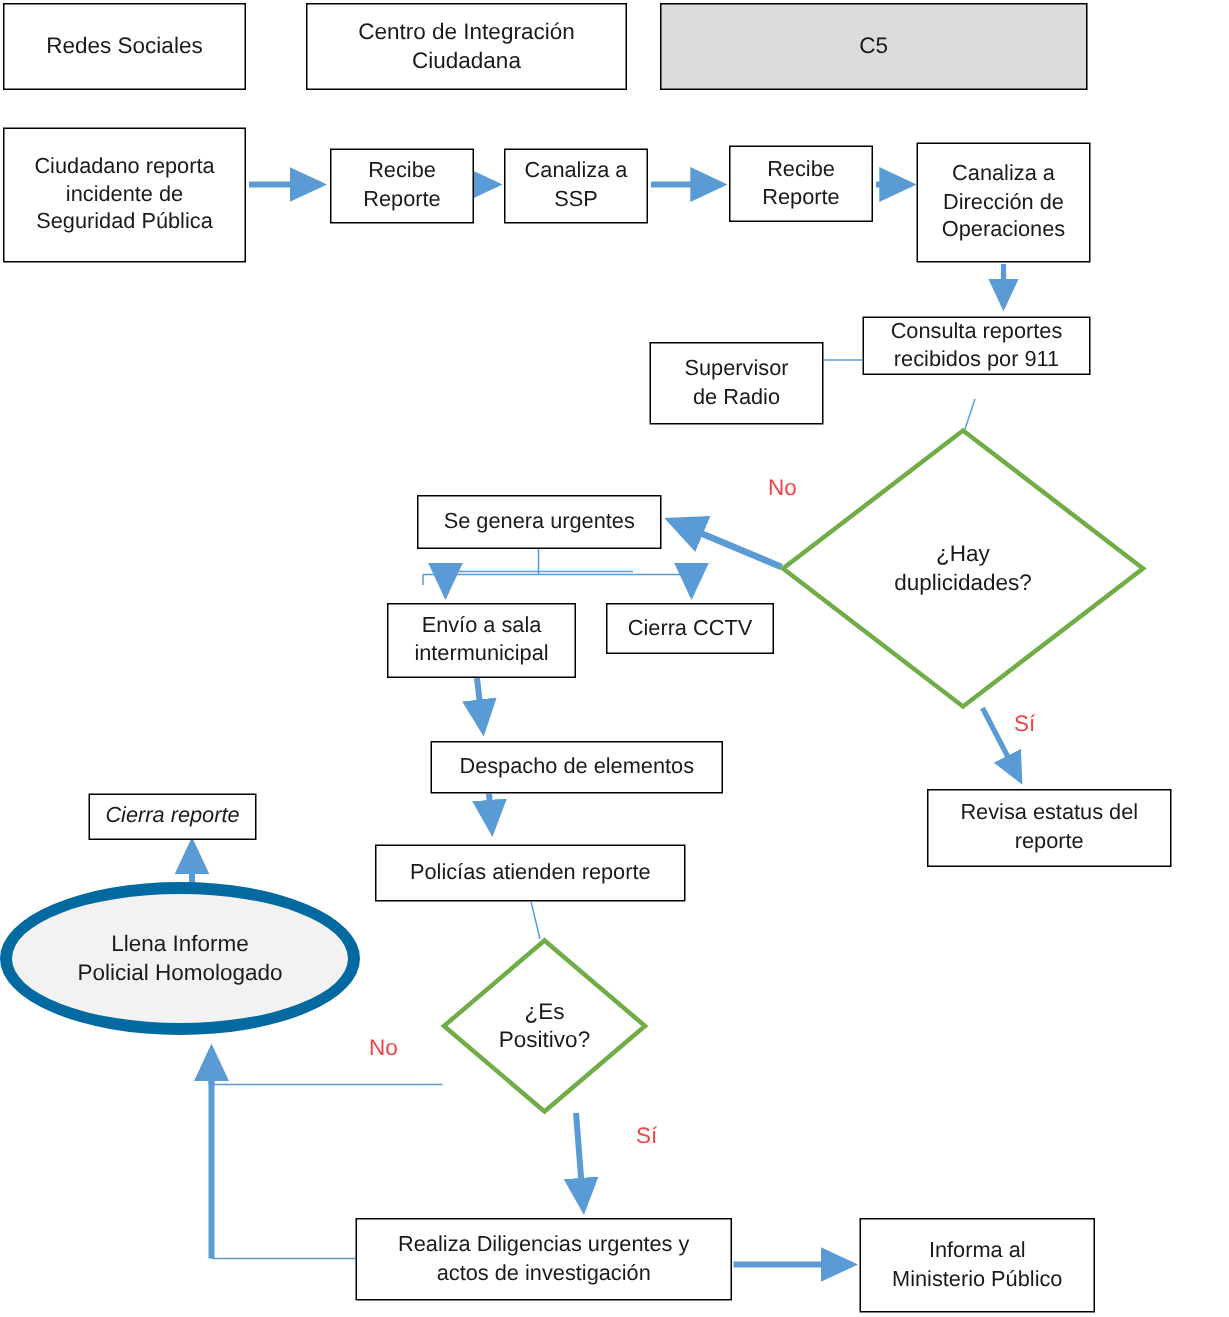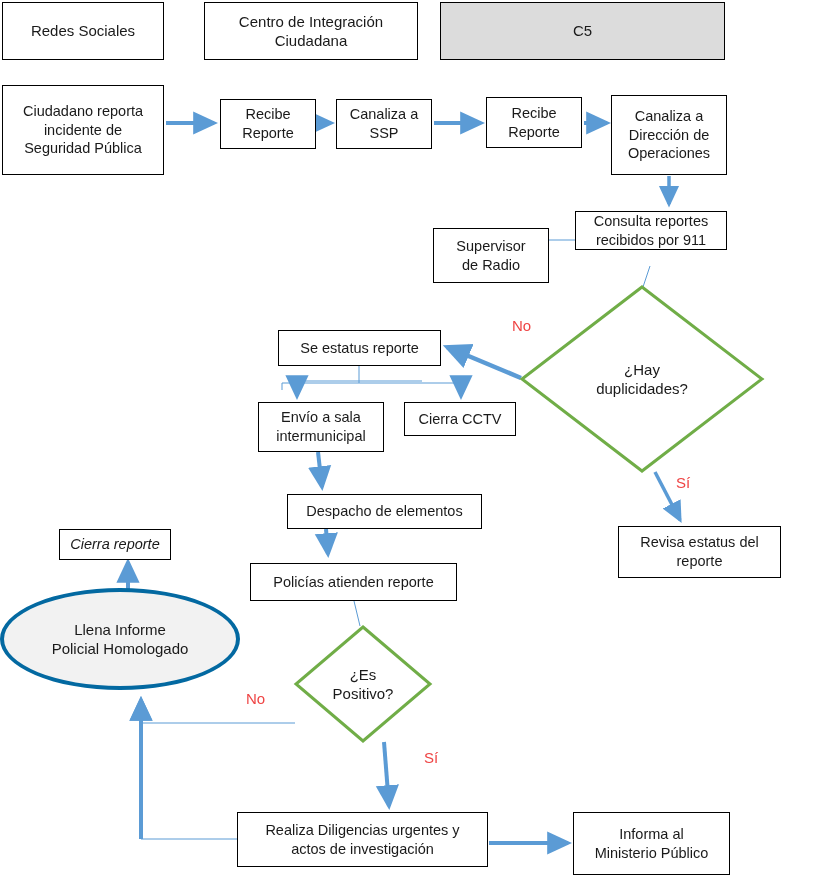--- a/index.html
+++ b/index.html
@@ -41,21 +41,21 @@
     background: #ffffff;
     font-size: 14.5px;
   }
   .box.shaded {
     background: #dcdcdc;
   }
   .lane {
     font-size: 15px;
   }
   .ellipse {
-    border: 4px solid #0369a1;
+    border: 8px solid #0369a1;
     border-radius: 50%;
     background: #f2f2f2;
     font-size: 15px;
   }
   .diamond-wrap {
     position: absolute;
   }
   .diamond-wrap svg {
     position: absolute;
     left: 0; top: 0;
@@ -187,21 +187,21 @@
     <svg width="246" height="190" viewBox="0 0 246 190">
       <polygon points="123,3 243,95 123,187 3,95" fill="#ffffff" stroke="#70ad47" stroke-width="3"></polygon>
     </svg>
     <div class="diamond-label">¿Hay
 duplicidades?</div>
   </div>
 
   <div class="node box" style="left:618px; top:526px; width:163px; height:52px;">Revisa estatus del
 reporte</div>
 
-  <div class="node box" style="left:278px; top:330px; width:163px; height:36px;">Se estatus reporte</div>
+  <div class="node box" style="left:278px; top:330px; width:163px; height:36px;">Se genera urgentes</div>
 
   <div class="node box" style="left:258px; top:402px; width:126px; height:50px;">Envío a sala
 intermunicipal</div>
 
   <div class="node box" style="left:404px; top:402px; width:112px; height:34px;">Cierra CCTV</div>
 
   <div class="node box" style="left:258px; top:494px; width:195px; height:35px;margin-left:29px;">Despacho de elementos</div>
 
   <div class="node box" style="left:250px; top:563px; width:207px; height:38px;">Policías atienden reporte</div>
 

